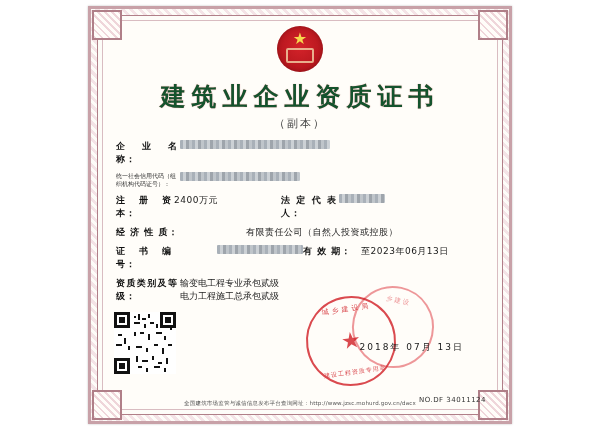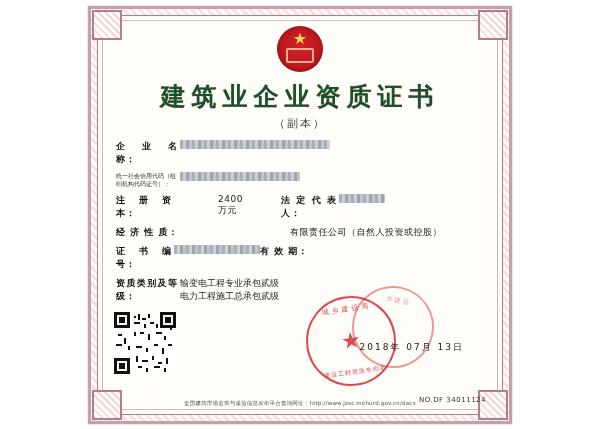--- a/index.html
+++ b/index.html
@@ -118,21 +118,21 @@
     opacity:.85;
     border-radius:1px;
   }
   .r1{width:150px;}
   .r2{width:120px;}
   .r3{width:190px;}
   .r4{width:46px;}
   .r5{width:86px;}
   .col{display:flex;align-items:flex-start;}
   .col .lbl{width:56px;}
-  .val-txt{font-size:9px;color:#1a1a1a;letter-spacing:.5px;margin-left:44px;}
+  .val-txt{font-size:9px;color:#1a1a1a;letter-spacing:.5px;}
   .scope-lines{font-size:9px;line-height:13px;color:#1a1a1a;}
 
   
   .qr{
     position:absolute;left:6px;bottom:34px;
     width:62px;height:62px;
     background:#fff;
   }
   .qr i{position:absolute;background:#111;}
 
@@ -235,28 +235,29 @@
       </div>
 
       <div class="row">
         <div class="lbl" style="width:128px;">
           <span>经 济 性 质：</span>
         </div>
         <div class="val val-txt">有限责任公司（自然人投资或控股）</div>
       </div>
 
       <div class="row">
-        <div class="col" style="flex:0 0 128px;">
+        <div class="col" style="flex:0 0 128px;gap:43px;">
           <div class="lbl">证 书 编 号：</div>
           <div class="val">
             <span class="redact r5"></span>
           </div>
         </div>
         <div class="col" style="flex:1;">
           <div class="lbl">有 效 期：</div>
+          <div class="val val-txt">至2023年06月13日</div>
         </div>
       </div>
 
       <div class="row">
         <div class="lbl" style="width:62px;">资质类别及等级：</div>
         <div class="val scope-lines">
           <div>输变电工程专业承包贰级</div>
           <div>电力工程施工总承包贰级</div>
         </div>
       </div>

